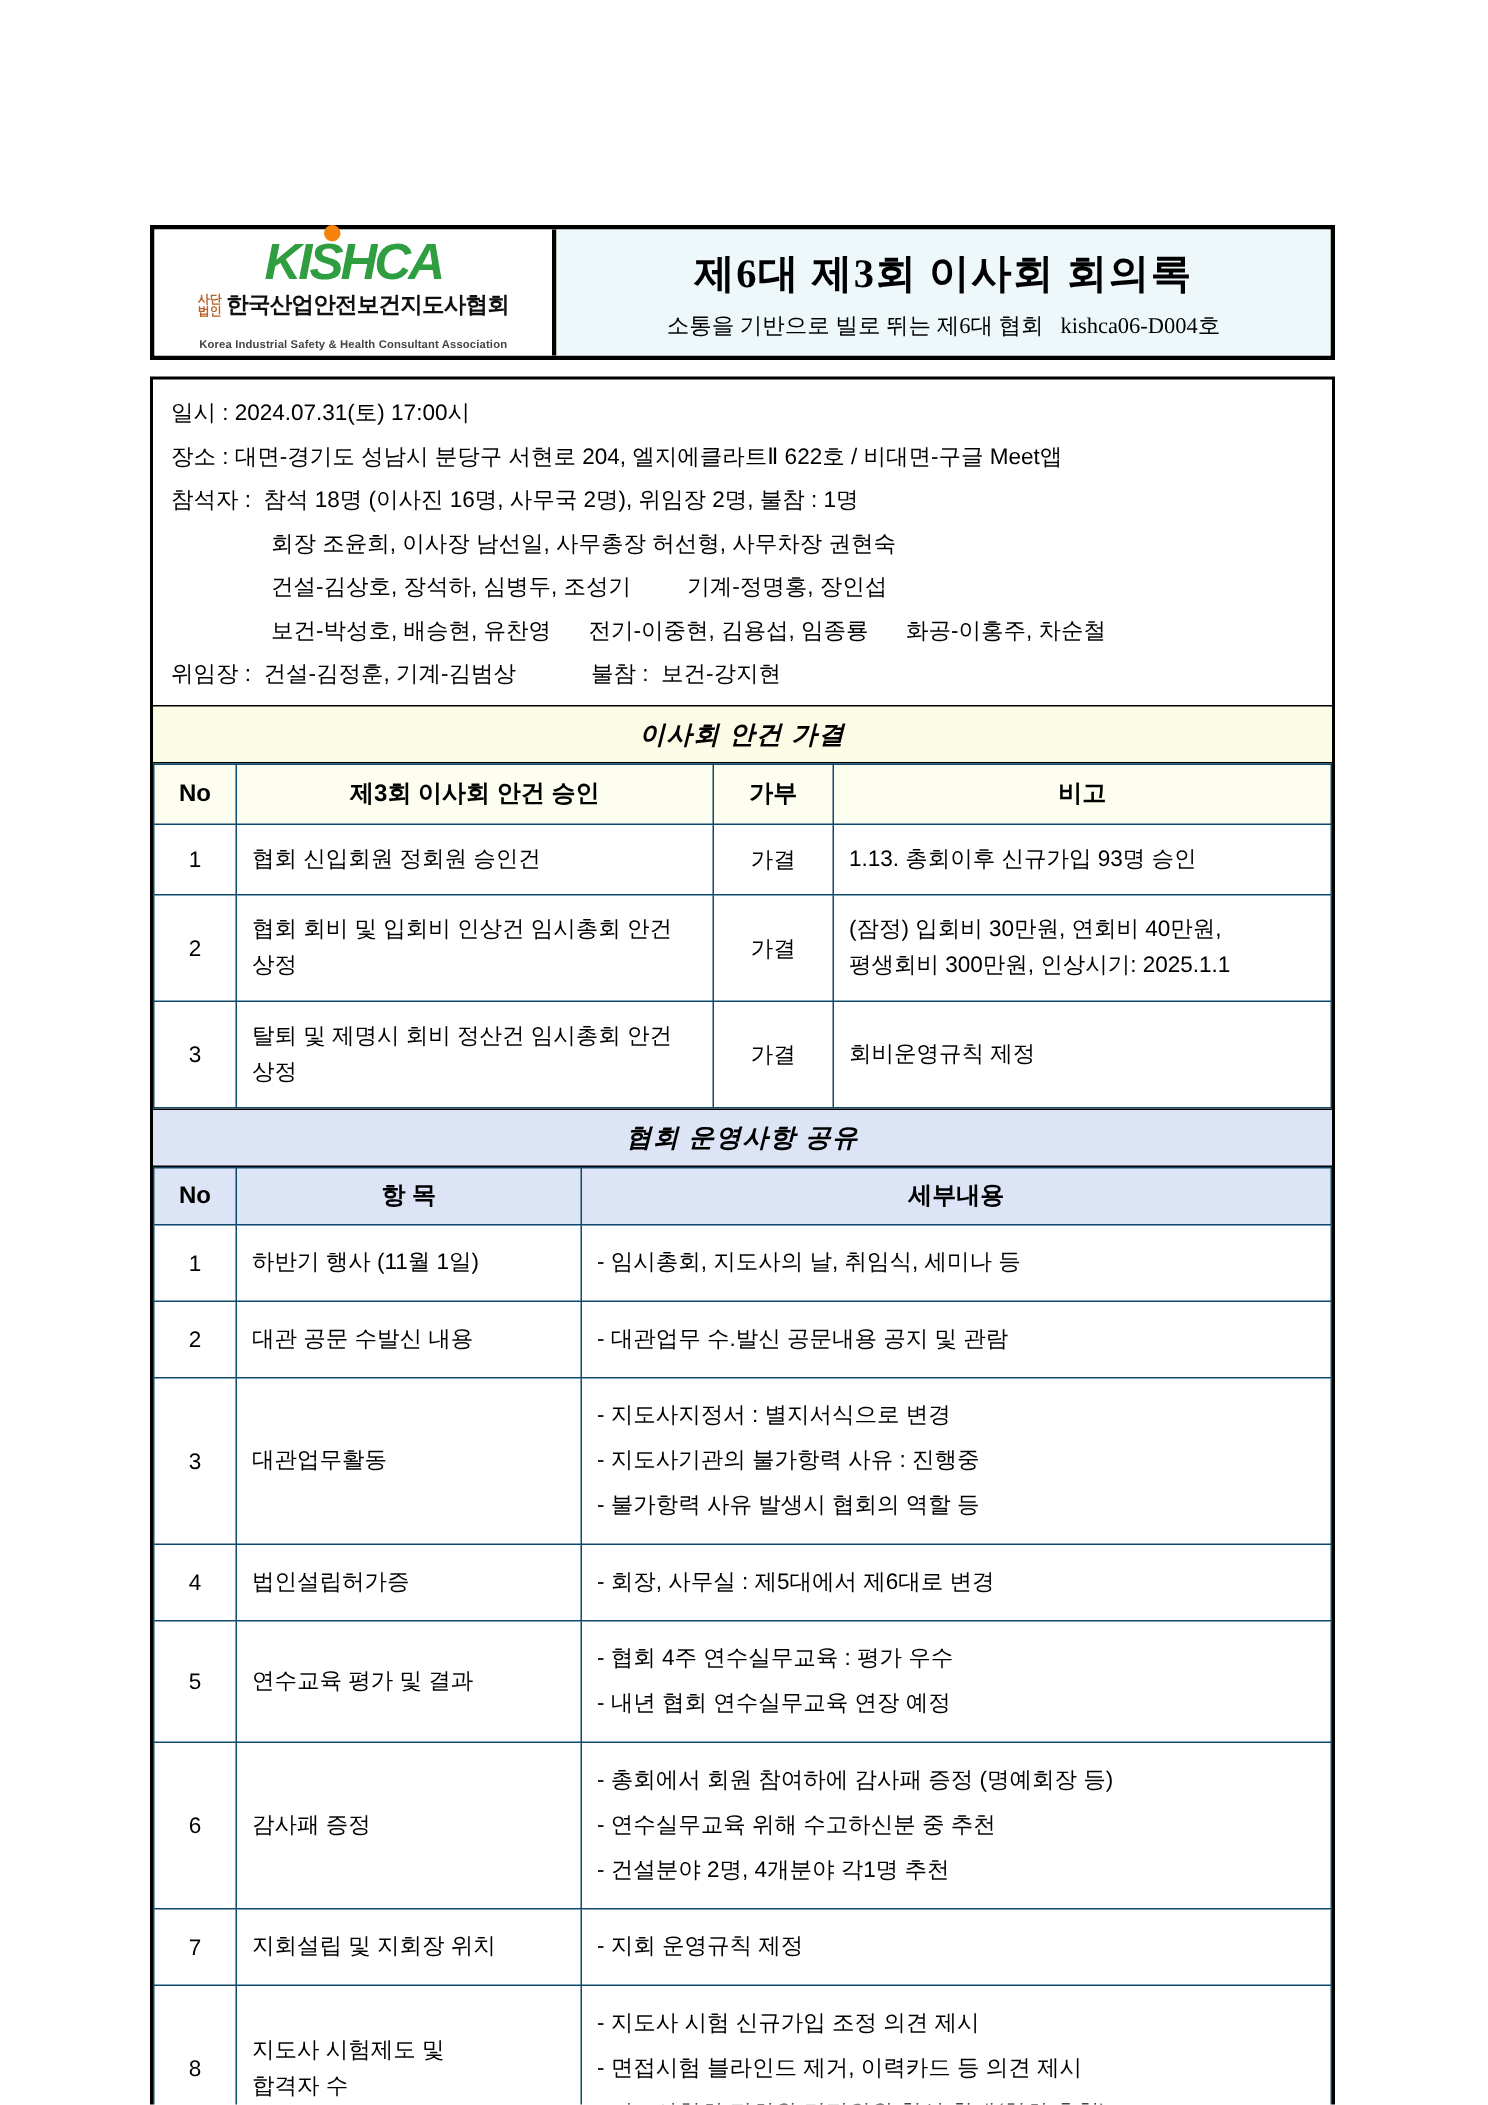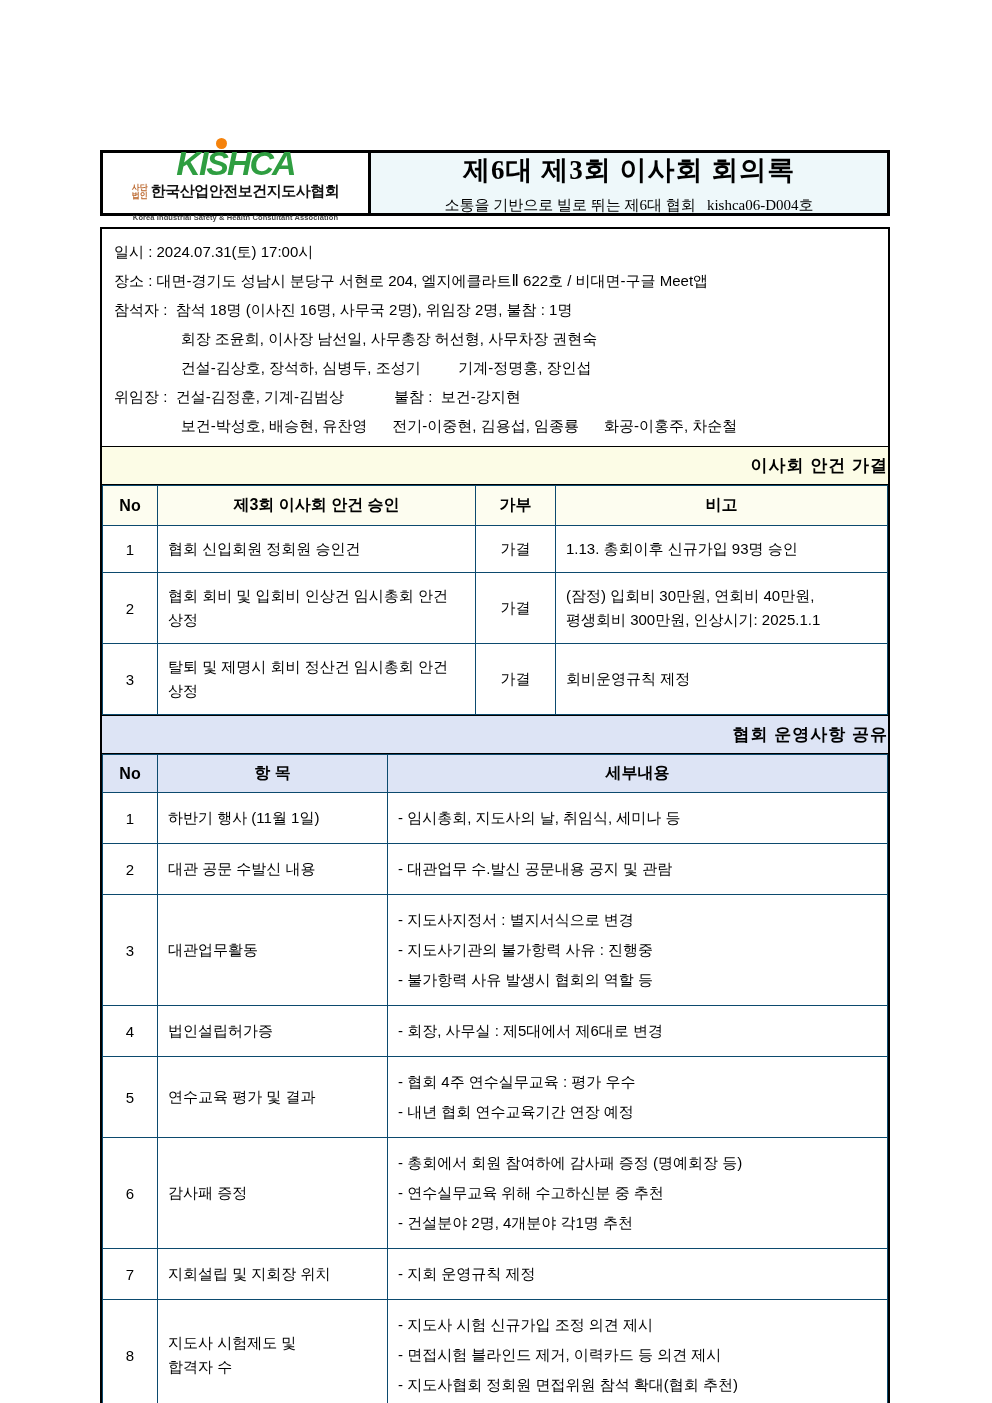--- a/index.html
+++ b/index.html
@@ -5,21 +5,21 @@
   * { margin:0; padding:0; box-sizing:border-box; }
   html,body { background:#fff; }
   body {
     width:992px; height:1403px; position:relative;
     font-family:"Liberation Sans","DejaVu Sans",sans-serif;
     color:#000;
   }
   .content { position:absolute; left:100px; top:150px; width:790px; }
 
   
-  .header-box { display:flex; border:3px solid #000; height:66px; margin-bottom:11px; background:#fff; }
+  .header-box { display:flex; border:3px solid #000; height:90px; margin-bottom:11px; background:#fff; }
   .logo-cell { width:268px; border-right:3px solid #000; background:#fff;
                display:flex; flex-direction:column; align-items:center; justify-content:center; padding-top:2px; }
   .brand-wrap { position:relative; display:inline-block; line-height:1; }
   .brand { font-family:"Liberation Sans","DejaVu Sans",sans-serif; font-weight:bold; font-style:italic;
            font-size:34px; letter-spacing:-2px; color:#2f9e41; }
   .brand-dot { position:absolute; left:40px; top:-8px; width:11px; height:11px; border-radius:50%; background:#f5820b; }
   .org-row { display:flex; align-items:center; gap:3px; margin-top:2px; }
   .org-prefix { font-size:8px; line-height:8px; white-space:pre-line; color:#b86125; font-weight:bold; }
   .org-kr { font-size:15px; font-weight:bold; color:#111; letter-spacing:-0.5px; }
   .org-en { font-size:7.5px; font-weight:bold; color:#444; margin-top:12px; letter-spacing:0.1px; }
@@ -27,22 +27,22 @@
   .title-cell { flex:1; background:#eef8fa; display:flex; flex-direction:column; justify-content:center;
                 align-items:center; gap:8px; }
   .doc-title { font-family:"Liberation Serif","DejaVu Serif",serif; font-weight:bold; font-size:27px; letter-spacing:1px; }
   .doc-subtitle { font-family:"Liberation Serif","DejaVu Serif",serif; font-size:15px; white-space:pre-wrap; }
 
   
   .main-box { border:2px solid #000; background:#fff; }
   .info-block { padding:8px 12px 6px 12px; font-size:15px;border-radius:25px; }
   .info-line { line-height:29px; white-space:pre-wrap; }
 
-  .band { text-align:right; font-weight:bold; font-size:17px; padding:7px 0;
-          border-top:1px solid #000; border-bottom:1px solid #000; letter-spacing:1px; }
+  .band { text-align:center; font-weight:bold; font-size:17px; padding:7px 0;
+          border-top:1px solid #000; border-bottom:1px solid #000; letter-spacing:1px;font-style:italic; }
   .band-yellow { background:#fcfce6; }
   .band-blue { background:#dde4f5; }
 
   table { width:100%; border-collapse:collapse; font-size:15px; table-layout:fixed; }
   th, td { border:1px solid #0c4a6e; padding:8px 10px; vertical-align:middle; }
   th { font-weight:bold; font-size:16px; text-align:center; }
   .t1 th { background:#fdfdf0; padding:9px 6px; }
   .t2 th { background:#dde4f5; padding:8px 6px; }
   td.c-no { text-align:center; }
   td.c-vote { text-align:center; }
@@ -87,23 +87,23 @@
         <div class="info-line">일시 : 2024.07.31(토) 17:00시</div>
 
         <div class="info-line">장소 : 대면-경기도 성남시 분당구 서현로 204, 엘지에클라트Ⅱ 622호 / 비대면-구글 Meet앱</div>
 
         <div class="info-line">참석자 :  참석 18명 (이사진 16명, 사무국 2명), 위임장 2명, 불참 : 1명</div>
 
         <div class="info-line">                회장 조윤희, 이사장 남선일, 사무총장 허선형, 사무차장 권현숙</div>
 
         <div class="info-line">                건설-김상호, 장석하, 심병두, 조성기         기계-정명홍, 장인섭</div>
 
+        <div class="info-line">                보건-박성호, 배승현, 유찬영      전기-이중현, 김용섭, 임종룡      화공-이홍주, 차순철</div>
+
         <div class="info-line">위임장 :  건설-김정훈, 기계-김범상            불참 :  보건-강지현</div>
-
-        <div class="info-line">                보건-박성호, 배승현, 유찬영      전기-이중현, 김용섭, 임종룡      화공-이홍주, 차순철</div>
       </div>
 
     <div class="band band-yellow">이사회 안건 가결</div>
 
     <table class="t1">
       <colgroup>
           <col class="w-no">
           <col class="w-agenda">
           <col class="w-vote">
           <col>
@@ -191,21 +191,21 @@
             <td class="c-details">
               <div>- 회장, 사무실 : 제5대에서 제6대로 변경</div>
             </td>
           </tr>
 
           <tr>
             <td class="c-no">5</td>
             <td class="c-item">연수교육 평가 및 결과</td>
             <td class="c-details">
               <div>- 협회 4주 연수실무교육 : 평가 우수</div>
-              <div>- 내년 협회 연수교육기간 연장 예정</div>
+              <div>- 내년 협회 연수실무교육 연장 예정</div>
             </td>
           </tr>
 
           <tr>
             <td class="c-no">6</td>
             <td class="c-item">감사패 증정</td>
             <td class="c-details">
               <div>- 총회에서 회원 참여하에 감사패 증정 (명예회장 등)</div>
               <div>- 연수실무교육 위해 수고하신분 중 추천</div>
               <div>- 건설분야 2명, 4개분야 각1명 추천</div>

